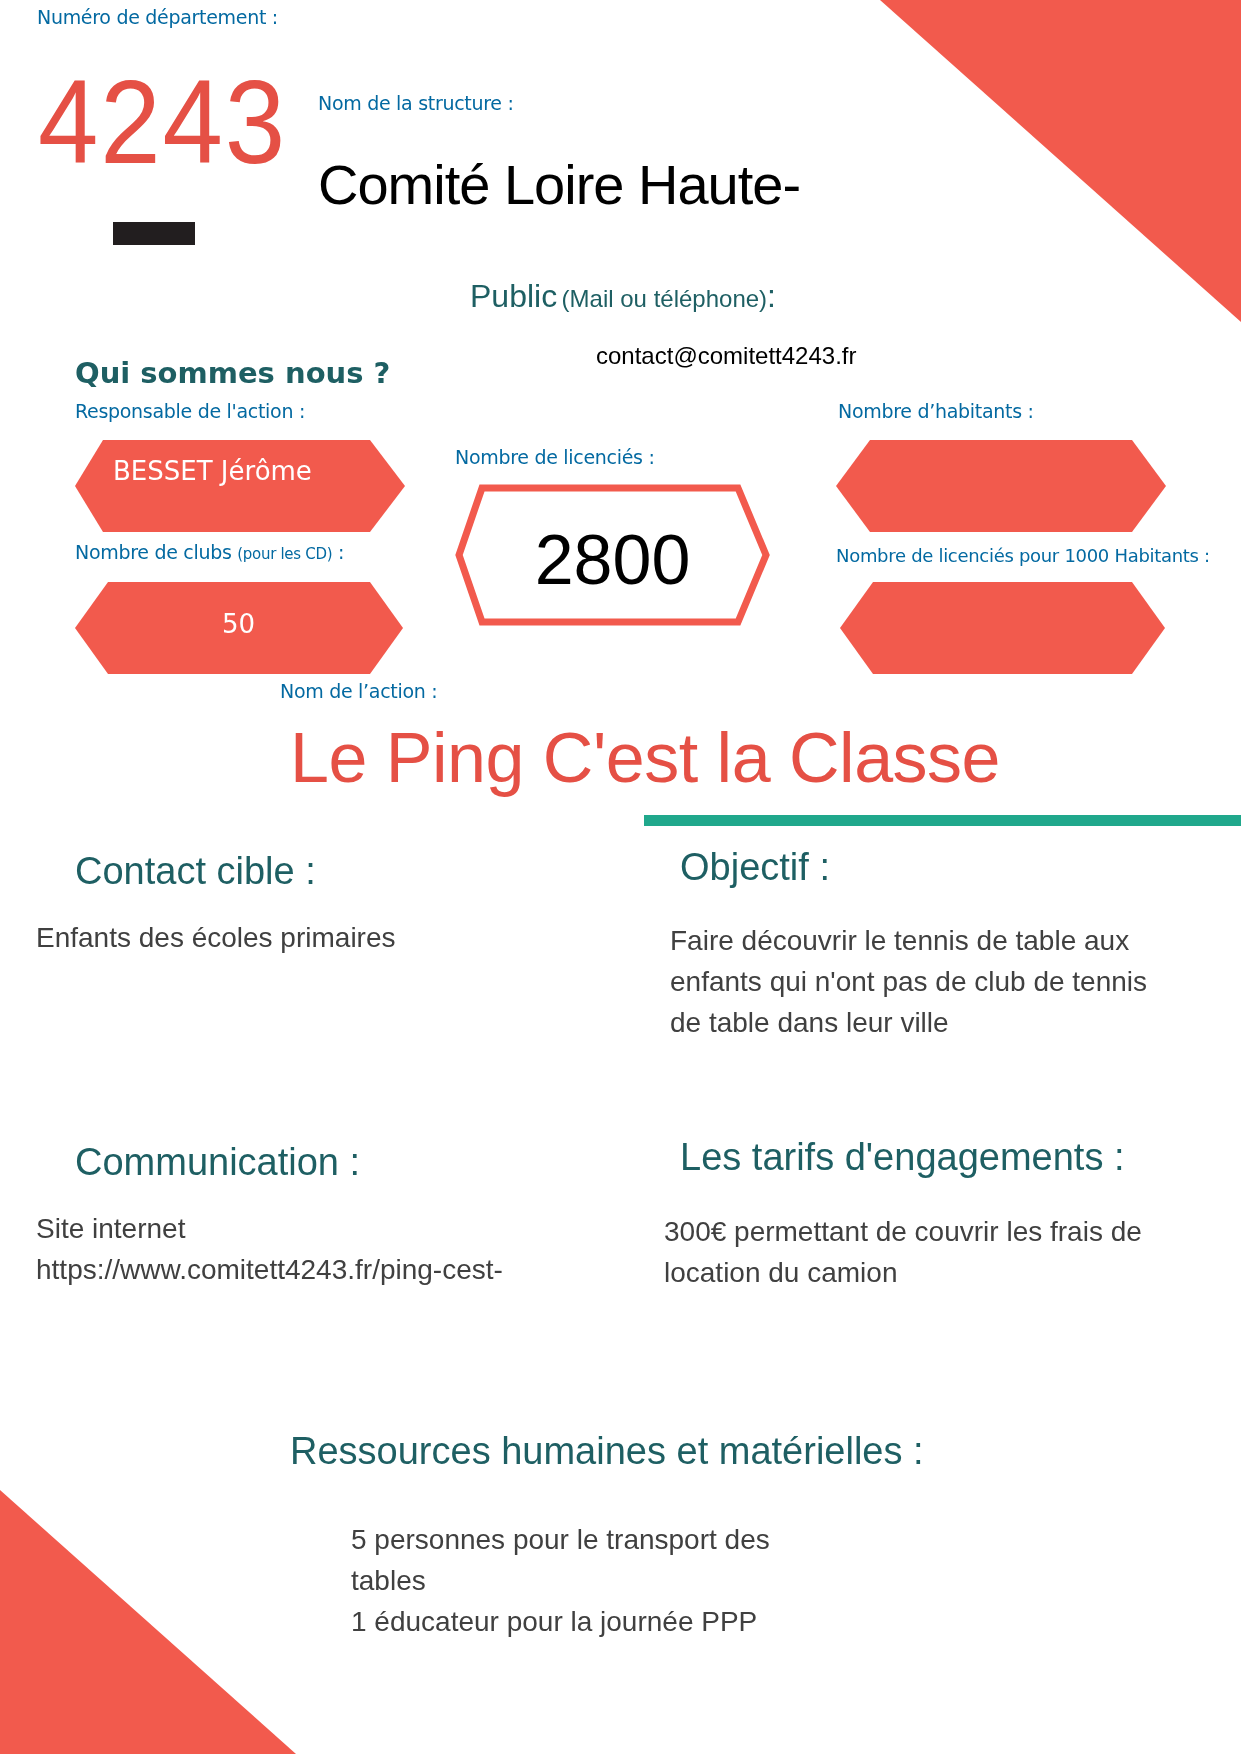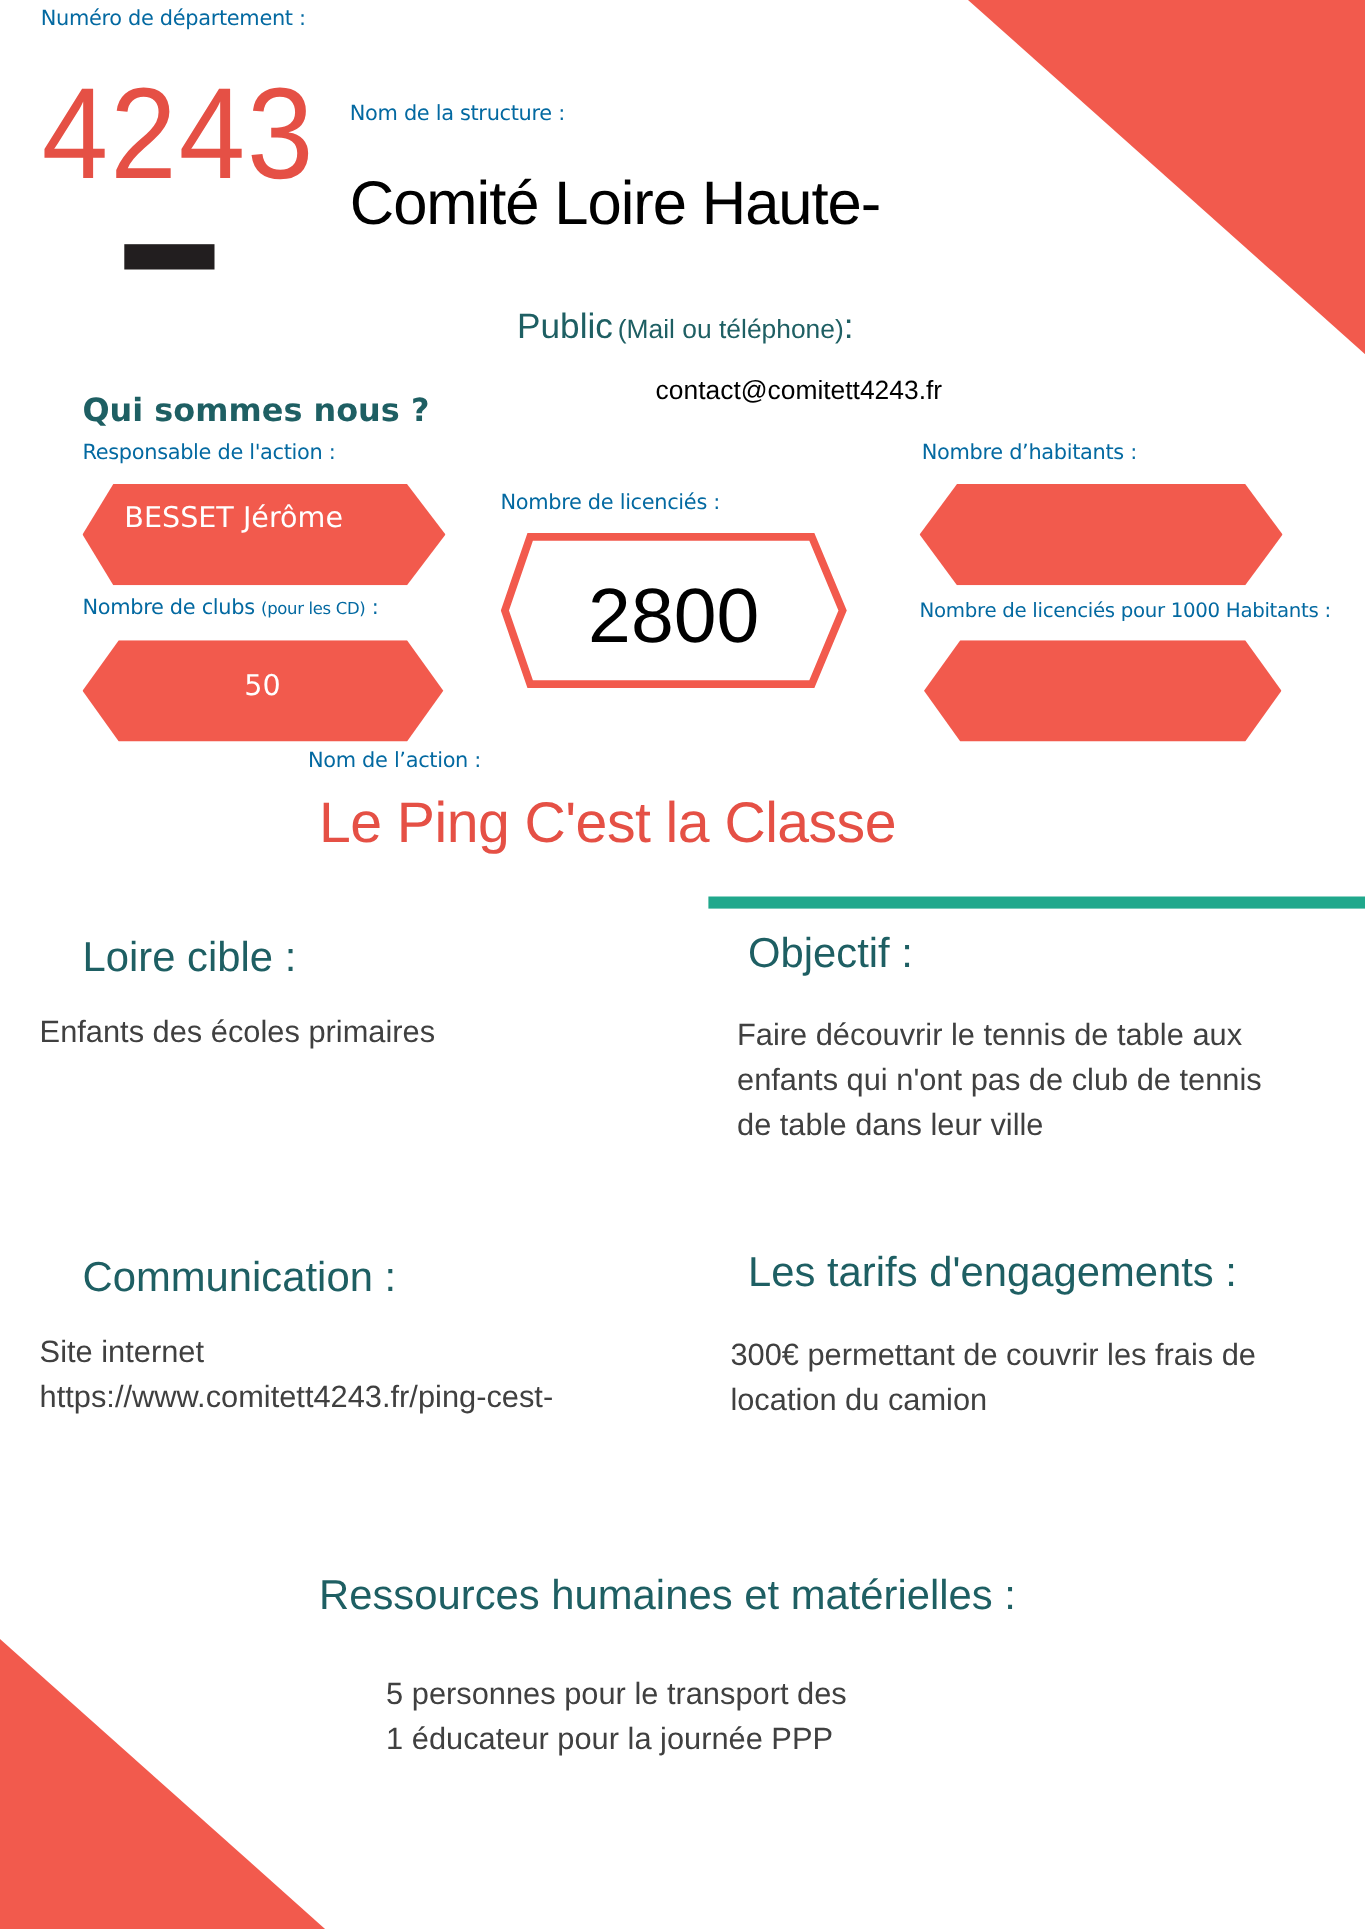--- a/index.html
+++ b/index.html
@@ -97,24 +97,24 @@
 </svg>
 <div class="hex-text" style="left:860px;top:456px;"></div>
 
 <div class="abs label-italic" style="left:836px;top:545px;font-size:18px;">Nombre de licenciés pour 1000 Habitants :</div>
 <svg class="hex-shape" style="left:840px;top:582px;" width="325" height="92" viewBox="0 0 325 92">
   <polygon points="33,0 292,0 325,46 292,92 33,92 0,46" fill="#f25a4d"></polygon>
 </svg>
 <div class="hex-text" style="left:860px;top:609px;"></div>
 
 <div class="abs label-italic" style="left:280px;top:680px;">Nom de l’action :</div>
-<div class="abs" style="left:290px;top:718px;font-family:'Liberation Sans',sans-serif;font-size:52px;color:#e55045;white-space:nowrap;letter-spacing:-0.5px;">Le Ping C'est la Classe</div>
+<div class="abs" style="left:290px;top:718px;font-family:'Liberation Sans',sans-serif;font-size:70px;color:#e55045;white-space:nowrap;letter-spacing:-0.5px;">Le Ping C'est la Classe</div>
 <div class="abs" style="left:644px;top:815px;width:597px;height:11px;background:#20a88c;"></div>
 
-<div class="abs section-heading" style="left:75px;top:850px;">Loire cible :</div>
+<div class="abs section-heading" style="left:75px;top:850px;">Contact cible :</div>
 <div class="abs body-text" style="left:36px;top:917px;width:560px;">
   <div>Enfants des écoles primaires</div>
 </div>
 
 <div class="abs section-heading" style="left:680px;top:846px;">Objectif :</div>
 <div class="abs body-text" style="left:670px;top:920px;width:560px;">
   <div>Faire découvrir le tennis de table aux</div>
   <div>enfants qui n'ont pas de club de tennis</div>
   <div>de table dans leur ville</div>
 </div>
@@ -127,14 +127,15 @@
 
 <div class="abs section-heading" style="left:680px;top:1136px;">Les tarifs d'engagements :</div>
 <div class="abs body-text" style="left:664px;top:1211px;width:570px;">
   <div>300€ permettant de couvrir les frais de</div>
   <div>location du camion</div>
 </div>
 
 <div class="abs section-heading" style="left:290px;top:1430px;">Ressources humaines et matérielles :</div>
 <div class="abs body-text" style="left:351px;top:1519px;width:520px;">
   <div>5 personnes pour le transport des</div>
+  <div>tables</div>
   <div>1 éducateur pour la journée PPP</div>
 </div>
 
 </body></html>

